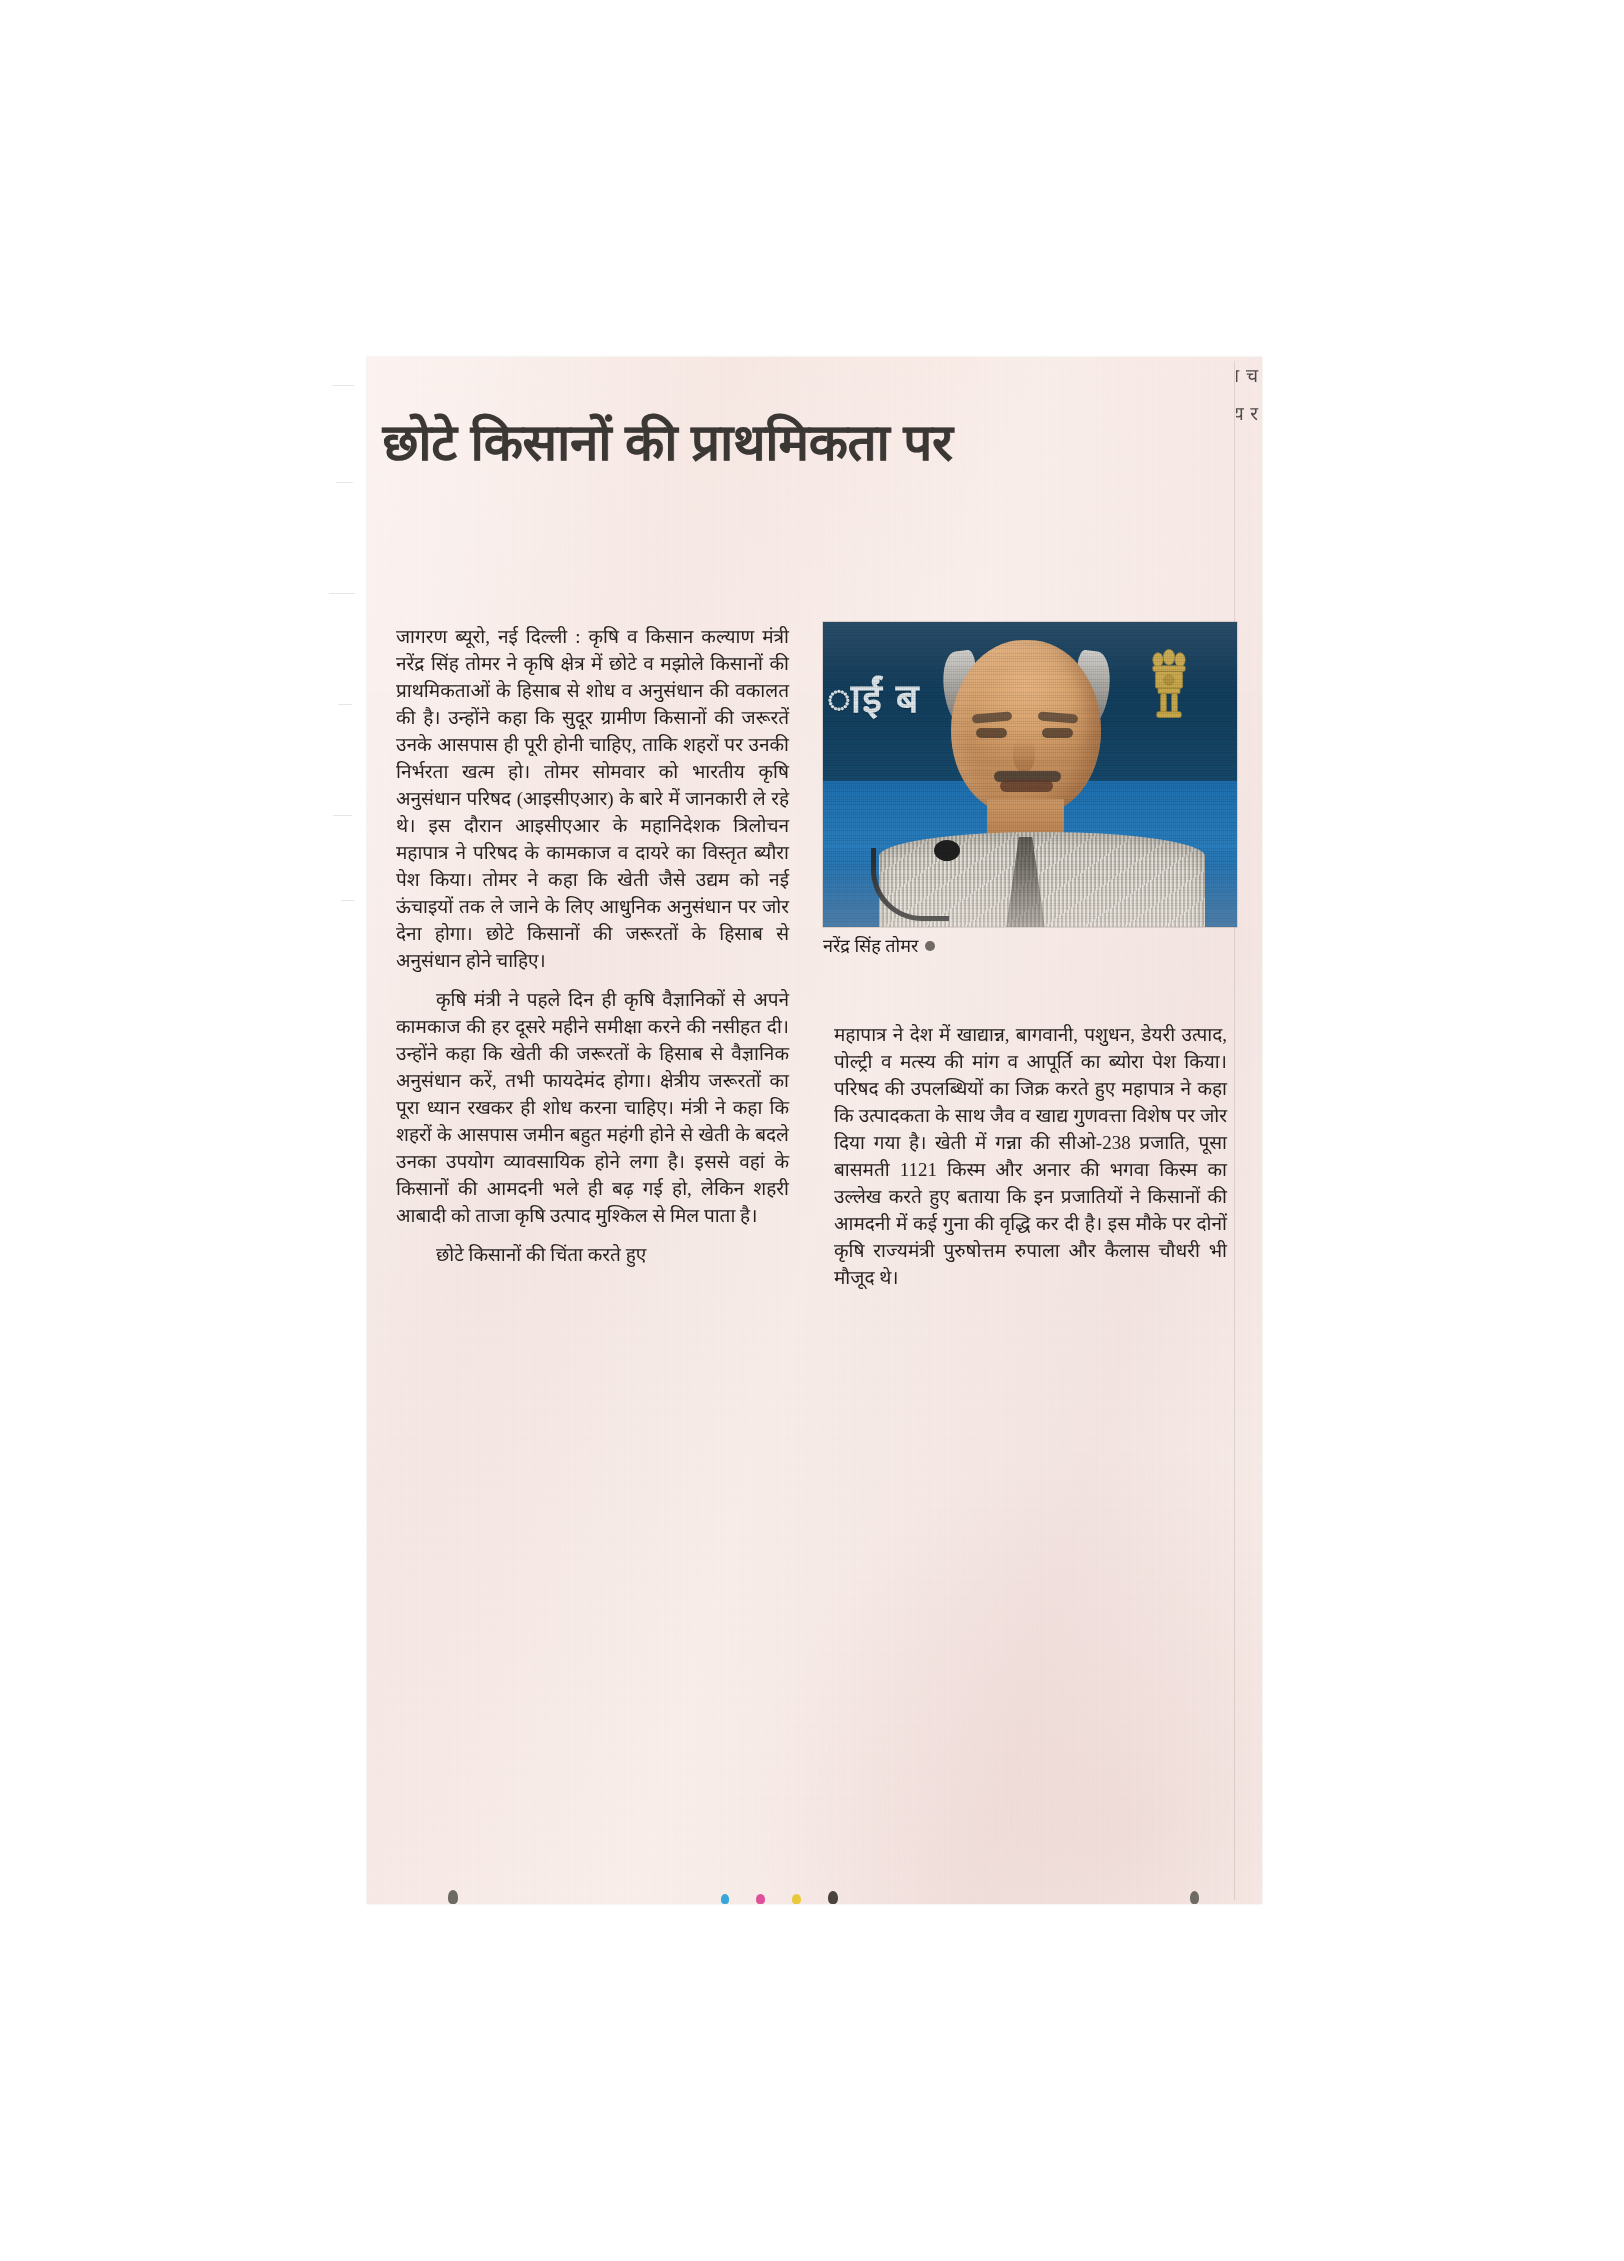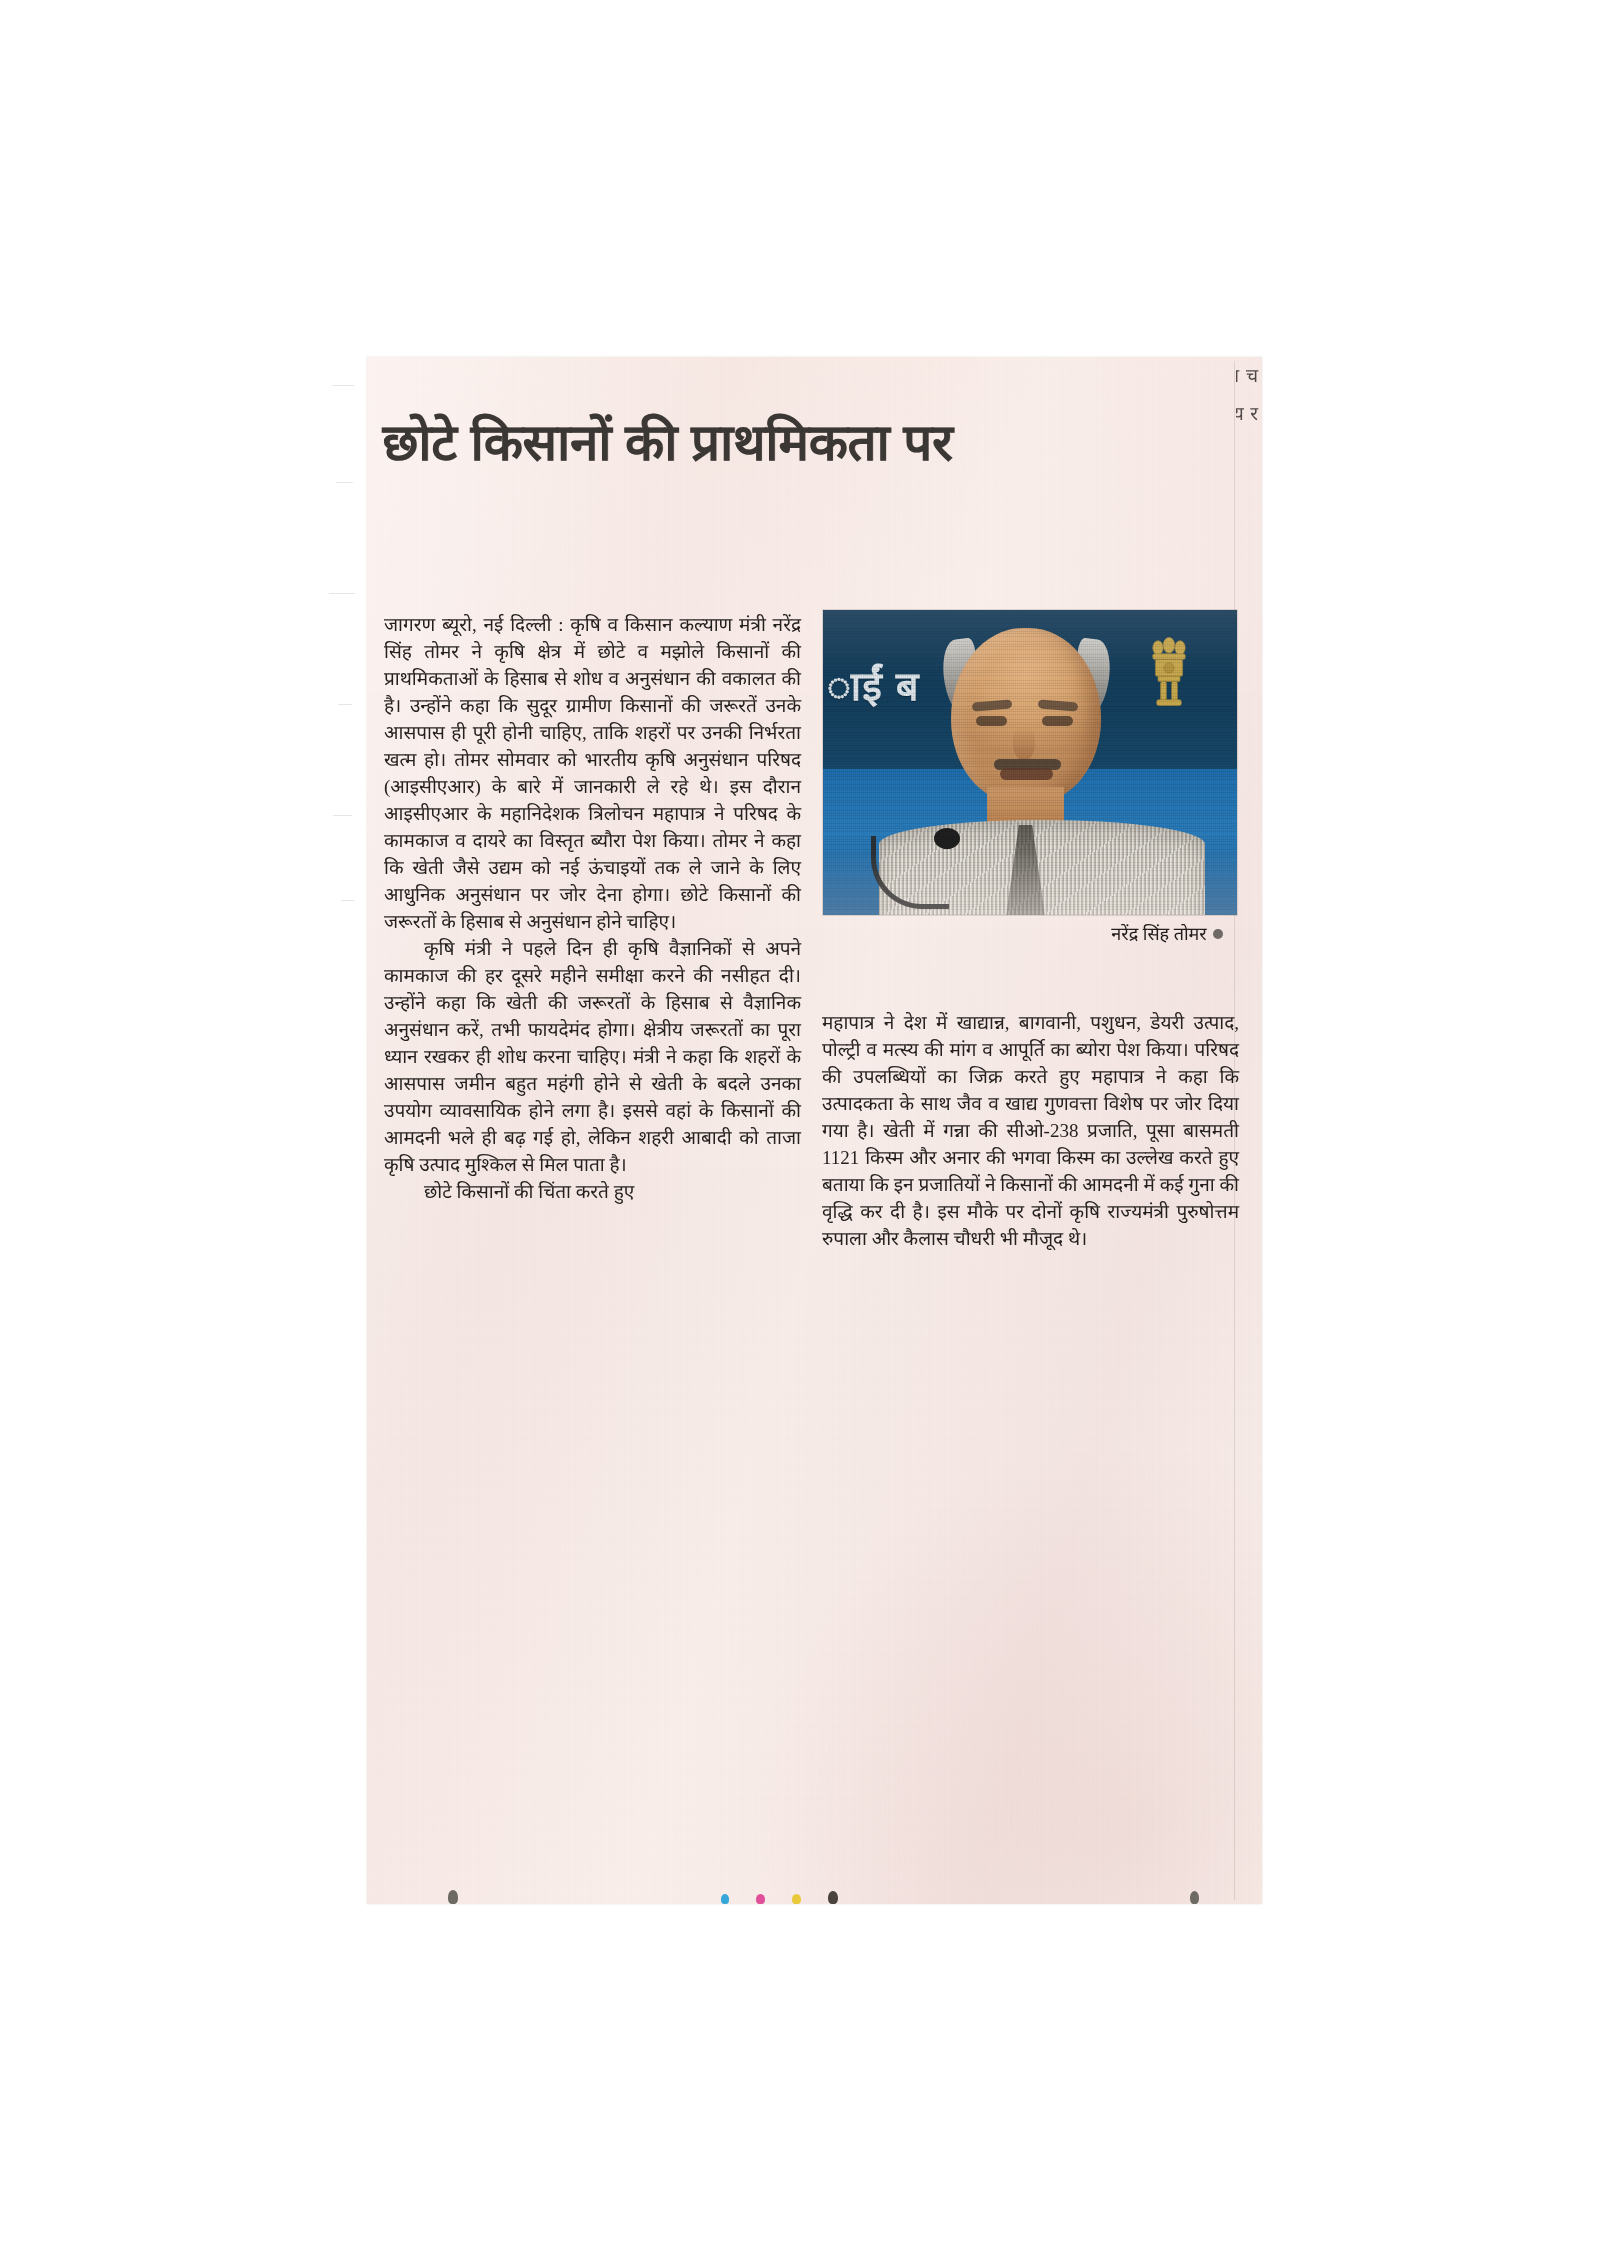--- a/index.html
+++ b/index.html
@@ -75,45 +75,44 @@
   .col {
     position: absolute;
     color: #231f1d;
     font-family: "Liberation Serif", "DejaVu Serif", serif;
     font-size: 19px;
     line-height: 27px;
     text-align: justify;
     text-justify: inter-word;
     z-index: 3;
   }
-  .col p { margin: 0; }
+  .col p { margin: 12px; }
   .col p + p { text-indent: 2.1em; }
   .col p:first-child { text-indent: 0; }
 
   #col-1 {
     left: 17px;
     top: 254px;
     width: 417px;
     height: 1278px;
   }
   #col-2 {
     left: 455px;
     top: 652px;
     width: 417px;
     height: 883px;
   }
 
   
   #photo-block {
     position: absolute;
     left: 456px;
-    top: 253px;
+    top: 265px;
     width: 400px;
     z-index: 3;
-    text-align: right;
   }
   #photo {
     position: relative;
     width: 414px;
     height: 305px;
     overflow: hidden;
     background: #12406b;
     box-shadow: 0 0 0 0.7px rgba(90,80,76,0.25);
   }
   

